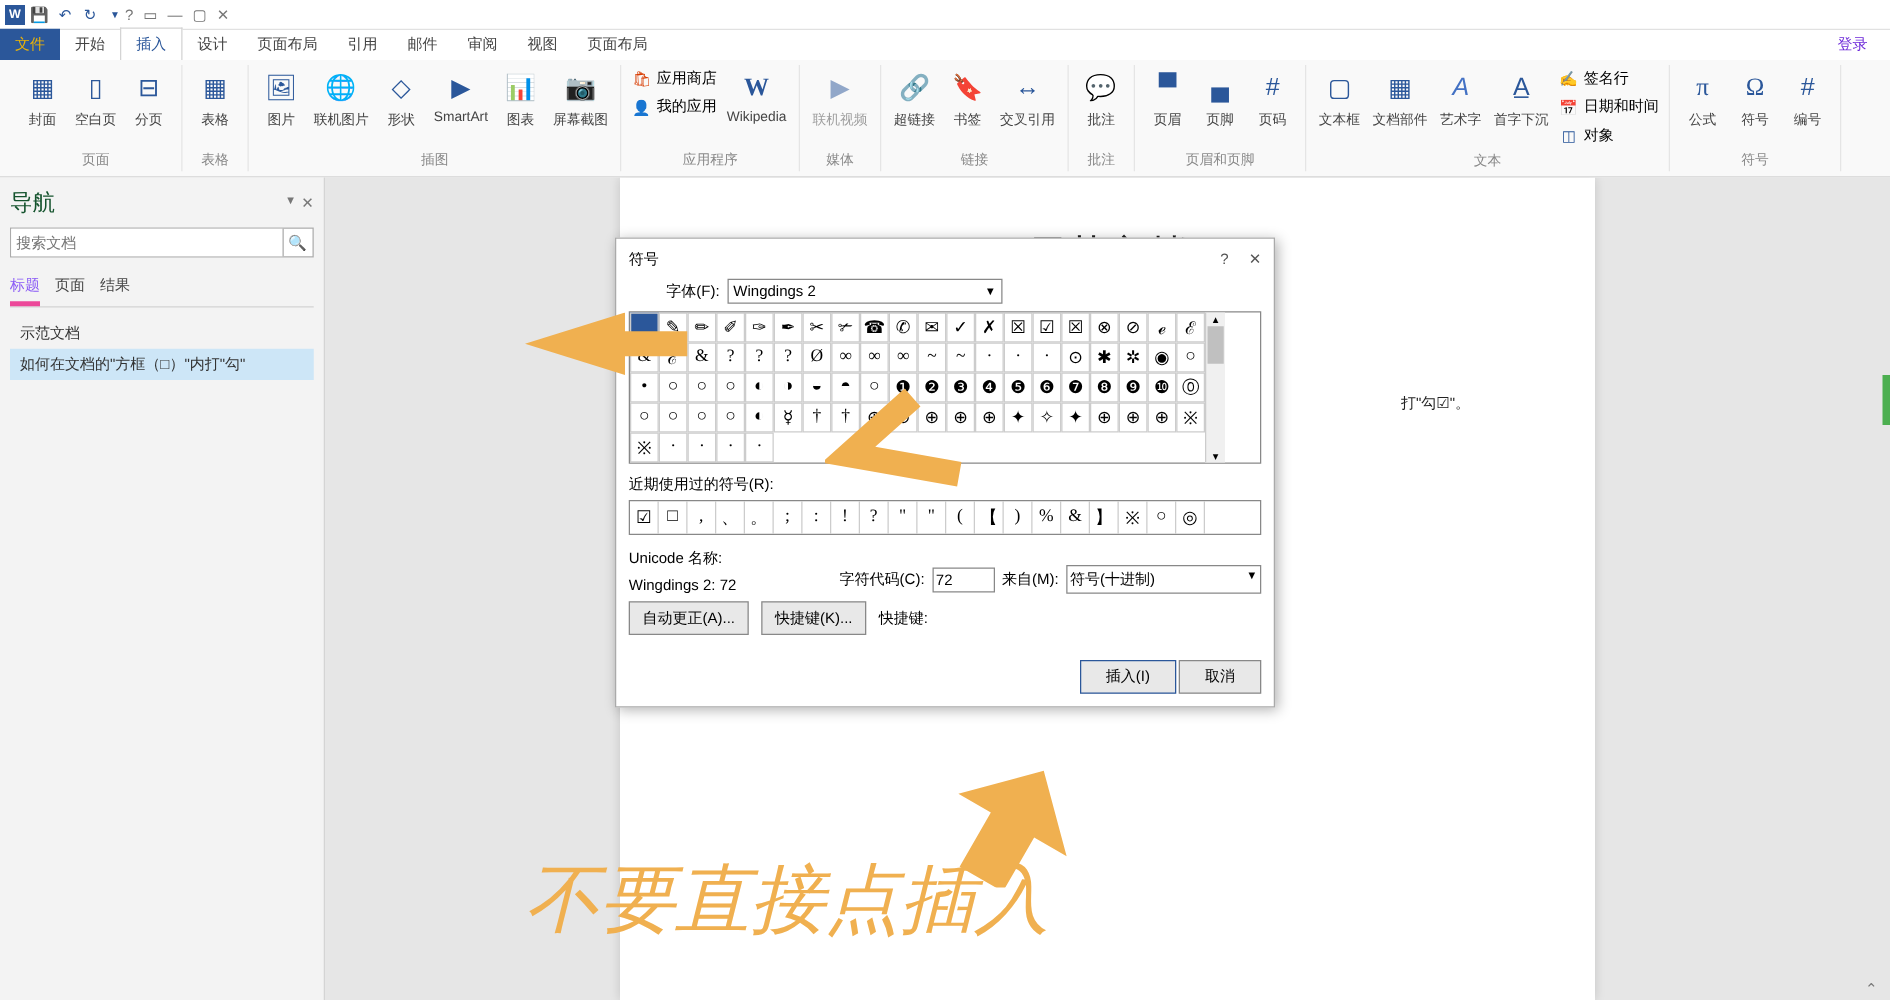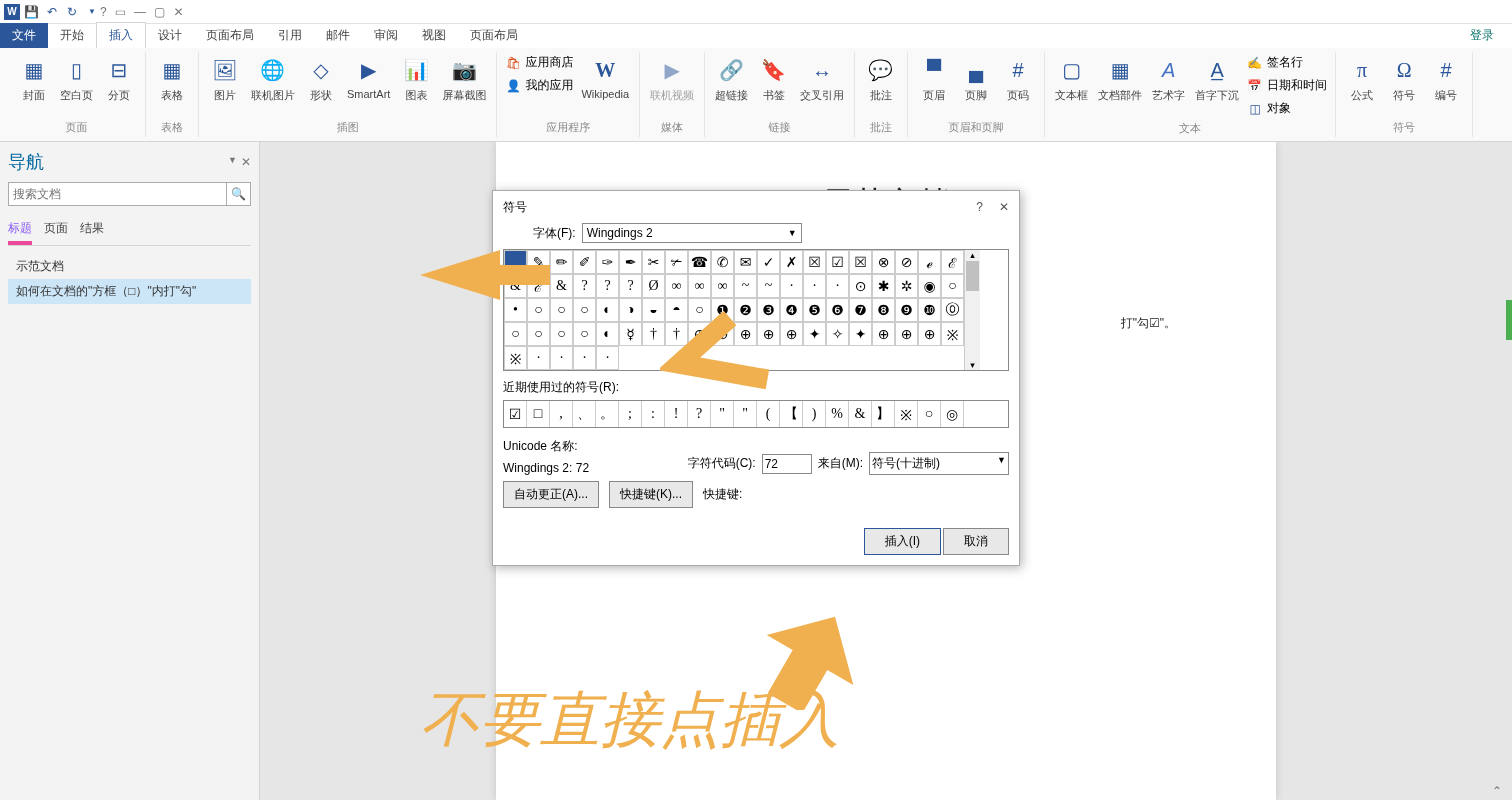--- a/index.html
+++ b/index.html
@@ -5,38 +5,38 @@
 *{box-sizing:border-box;margin:0;padding:0;font-family:"Microsoft YaHei",sans-serif;font-size:12px}
 body{background:#fff;overflow:hidden;width:1512px;height:800px;position:relative}
 .titlebar{height:24px;background:#fff;display:flex;align-items:center;padding:0 4px;border-bottom:1px solid #e1e1e1}
 .qat{display:flex;gap:4px;align-items:center}
 .qat-icon{width:16px;height:16px;display:flex;align-items:center;justify-content:center;color:#2b579a}
 .title-center{flex:1;text-align:center;color:#777;font-size:12px}
 .title-right{display:flex;gap:8px;color:#777}
 .title-right span{cursor:pointer}
 .ribbon-tabs{height:24px;display:flex;align-items:flex-end;background:#fff;padding-left:0}
 .tab{padding:4px 12px;color:#444;cursor:pointer}
-.tab.file{background:#2b579a;color:#ffffff}
+.tab.file{background:#2b579a;color:#eab308}
 .tab.active{background:#fff;border:1px solid #d4d4d4;border-bottom:none;color:#2b579a}
-.login{margin-left:auto;margin-right:10px;color:#0f766e;padding:4px 8px}
+.login{margin-left:auto;margin-right:10px;color:#6d28d9;padding:4px 8px}
 .ribbon{height:94px;background:#f9f9f9;border-bottom:1px solid #d4d4d4;display:flex;padding:4px 8px}
 .rgroup{display:flex;flex-direction:column;align-items:center;padding:0 6px;border-right:1px solid #e5e5e5}
 .rgroup:last-child{border-right:none}
 .rgroup-items{display:flex;gap:2px;flex:1;align-items:flex-start}
 .ritem{display:flex;flex-direction:column;align-items:center;padding:2px 4px;cursor:pointer;min-width:32px}
 .ritem-icon{width:32px;height:32px;display:flex;align-items:center;justify-content:center;font-size:20px;color:#2b579a}
 .ritem-label{font-size:11px;color:#444;text-align:center;margin-top:2px;white-space:nowrap}
 .ritem-small{display:flex;flex-direction:column;gap:2px}
 .ritem-sm{display:flex;align-items:center;gap:4px;padding:2px;cursor:pointer}
 .ritem-sm-icon{width:16px;height:16px;display:flex;align-items:center;justify-content:center;color:#2b579a}
 .rgroup-label{font-size:11px;color:#888;padding:2px 0}
 .workspace{display:flex;height:calc(100% - 142px);background:#e6e6e6}
 .navpane{width:260px;background:#f3f3f3;border-right:1px solid #d4d4d4;padding:8px}
 .nav-header{display:flex;align-items:center;justify-content:space-between;margin-bottom:8px}
-.nav-title{font-size:18px;color:#0369a1}
+.nav-title{font-size:18px;color:#14532d}
 .nav-close{display:flex;gap:4px;color:#777}
 .nav-search{display:flex;border:1px solid #ababab;background:#fff;margin-bottom:10px}
 .nav-search input{flex:1;border:none;padding:4px;outline:none}
 .nav-search-btn{width:24px;display:flex;align-items:center;justify-content:center;border-left:1px solid #ababab;color:#2b579a}
 .nav-tabs{display:flex;gap:12px;border-bottom:1px solid #d4d4d4;margin-bottom:8px}
 .nav-tab{padding:4px 0;color:#444;cursor:pointer}
 .nav-tab.active{color:#8b5cf6;border-bottom:4px solid #ec4899}
 .nav-item{padding:4px 8px;cursor:pointer;color:#333}
 .nav-item.selected{background:#cde6f7}
 .docarea{flex:1;position:relative;overflow:hidden;display:flex;justify-content:center}
@@ -56,21 +56,21 @@
 .symgrid{border:1px solid #888;margin-bottom:8px;display:flex}
 .symtable{display:grid;grid-template-columns:repeat(20,23px);grid-auto-rows:24px}
 .symcell{border:0.5px solid #ccc;display:flex;align-items:center;justify-content:center;font-size:14px;cursor:pointer;font-family:serif}
 .symcell.sel{background:#2b579a;color:#fff}
 .scroll-col{width:16px;background:#f0f0f0;display:flex;flex-direction:column;border-left:1px solid #ccc}
 .recent-label{margin-bottom:4px}
 .recent-grid{display:flex;border:1px solid #888;margin-bottom:10px}
 .recent-cell{width:23px;height:26px;border-right:1px solid #ccc;display:flex;align-items:center;justify-content:center;font-size:14px;font-family:serif}
 .info-row{display:flex;gap:20px;align-items:flex-end;margin-bottom:6px}
 .code-input{border:1px solid #888;padding:2px;width:50px}
-.from-select{border:1px solid #888;padding:2px;width:140px;display:flex;justify-content:space-between}
+.from-select{border:1px solid #888;padding:2px;width:156px;display:flex;justify-content:space-between}
 .btn-row{display:flex;gap:10px;align-items:center}
 .dlg-btn{border:1px solid #888;background:#e8e8e8;padding:4px 10px;cursor:pointer}
 .dlg-footer{display:flex;justify-content:flex-end;gap:2px;padding:10px}
 .dlg-footer .dlg-btn{padding:4px 20px}
 .dlg-btn.primary{border:1px solid #2b579a}
 .arrow{position:absolute;z-index:200}
 .arrow svg{display:block}
 .big-text{position:absolute;left:420px;top:680px;font-family:KaiTi,FangSong,serif;font-size:60px;color:#f0b050;font-style:italic;z-index:50}
 .collapse-icon{position:absolute;right:10px;bottom:2px;color:#777;cursor:pointer}
 .green-bar{position:absolute;right:0;top:300px;width:6px;height:40px;background:#4caf50}

